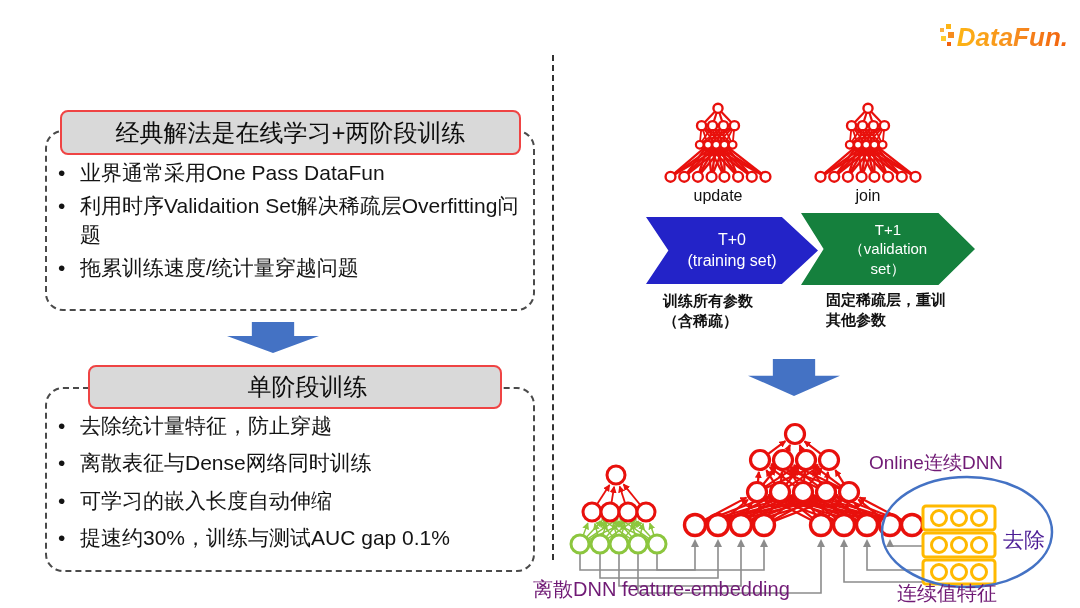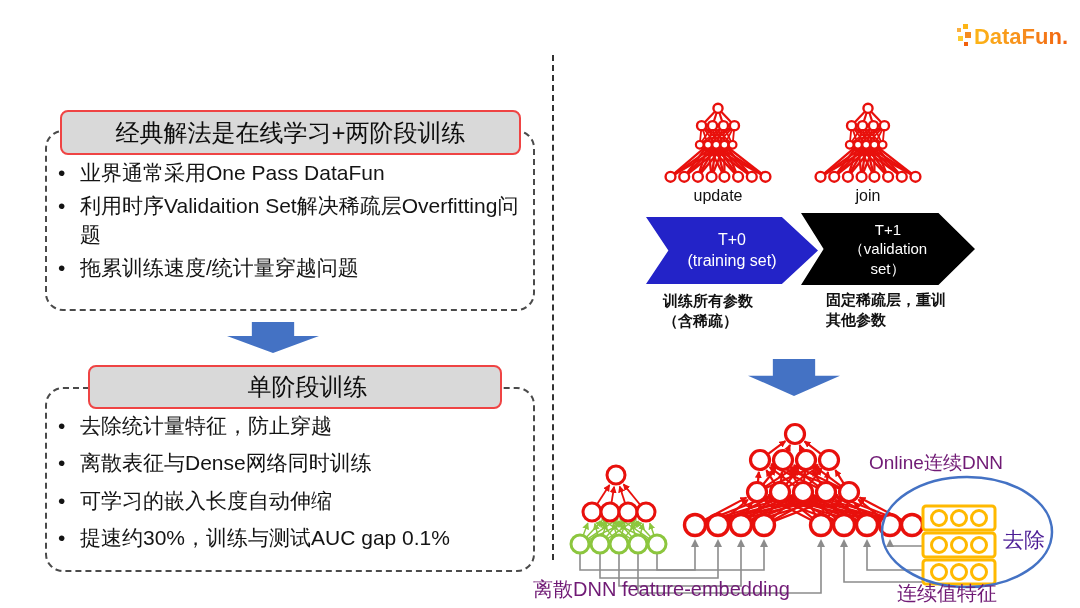--- a/index.html
+++ b/index.html
@@ -11,21 +11,21 @@
   .title-wrap{position:absolute;left:55px;top:36px;display:flex;align-items:center;gap:8px;}
   .title-bar{width:10px;height:31px;background:#2B44E8;border-radius:1px;display:inline-block;}
   .title-text{font-size:30px;font-weight:800;color:#2B44E8;letter-spacing:1px;margin:0;}
   
   .logos{position:absolute;right:12px;top:22px;display:flex;align-items:center;gap:18px;}
   .baidu-logo{display:flex;align-items:flex-end;}
   .baidu-latin{font-size:29px;font-weight:800;color:#DE0F17;line-height:1;}
   .baidu-cn{font-size:28px;font-weight:800;color:#DE0F17;line-height:1;}
   .paw{width:38px;height:40px;margin:0 1px -2px 1px;}
   .datafun-logo{display:flex;align-items:center;gap:2px;}
-  .df-text{font-size:22px;font-weight:800;
+  .df-text{font-size:26px;font-weight:800;font-style:italic;
      background:linear-gradient(90deg,#FDB515 0%,#F68B1F 55%,#F2600C 100%);
      -webkit-background-clip:text;background-clip:text;color:transparent;line-height:1;}
   
   .dashed-box{position:absolute;border:2px dashed #4a4a4a;border-radius:18px;}
   .box1{left:45px;top:130px;width:486px;height:177px;}
   .box2{left:45px;top:387px;width:486px;height:181px;}
   .gray-header{position:absolute;background:#D9D9D9;border:2px solid #ef4444;border-radius:8px;
      display:flex;align-items:center;justify-content:center;font-size:24px;color:#0d0d0d;}
   .hdr1{left:60px;top:110px;width:457px;height:41px;}
   .hdr2{left:88px;top:365px;width:385px;height:40px;padding-left:25px;}
@@ -46,21 +46,21 @@
   
   .mini-net{position:absolute;width:112px;height:84px;}
   .net-update{left:662px;top:101px;}
   .net-join{left:812px;top:101px;}
   .net-label{position:absolute;width:112px;text-align:center;font-size:16px;color:#111;top:187px;}
   .lbl-update{left:662px;} .lbl-join{left:812px;}
   .chevron{position:absolute;color:#fff;display:flex;flex-direction:column;align-items:center;
      justify-content:center;text-align:center;font-size:16px;line-height:1.3;
      clip-path:polygon(0 0,79% 0,100% 50%,79% 100%,0 100%,13% 50%);}
   .chev-blue{left:646px;top:217px;width:172px;height:67px;background:#2323C8;}
-  .chev-green{left:801px;top:213px;width:174px;height:72px;background:#000000;font-size:15px;}
+  .chev-green{left:801px;top:213px;width:174px;height:72px;background:#15803d;font-size:15px;}
   .chev-caption{position:absolute;font-size:15px;font-weight:600;color:#111;
      line-height:1.3;white-space:pre-line;}
   .cap-blue{left:663px;top:291px;}
   .cap-green{left:826px;top:290px;}
   
   .bottom-diagram{position:absolute;left:545px;top:420px;width:535px;height:188px;}
   .bd-label{position:absolute;color:#701a75;font-size:20px;white-space:nowrap;}
   .lbl-online{left:324px;top:30px;font-size:19px;}
   .lbl-embed{left:-12px;top:156px;}
   .lbl-cont{left:352px;top:160px;}

